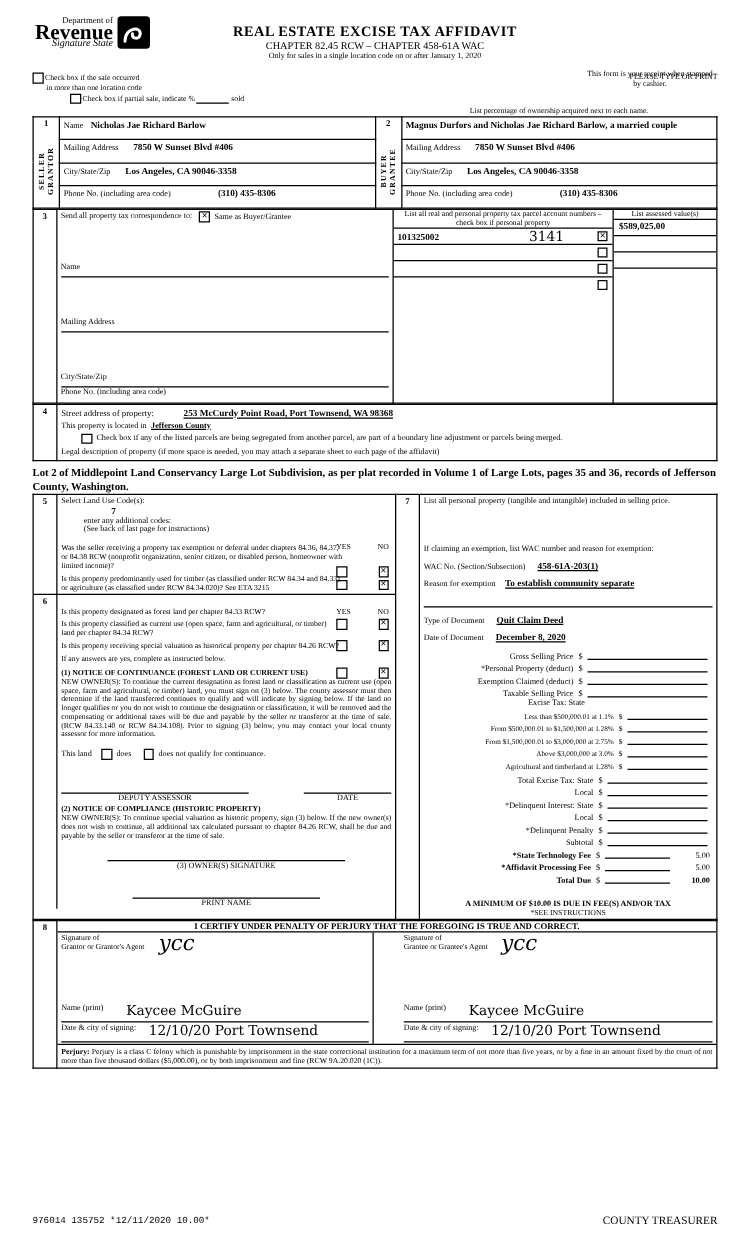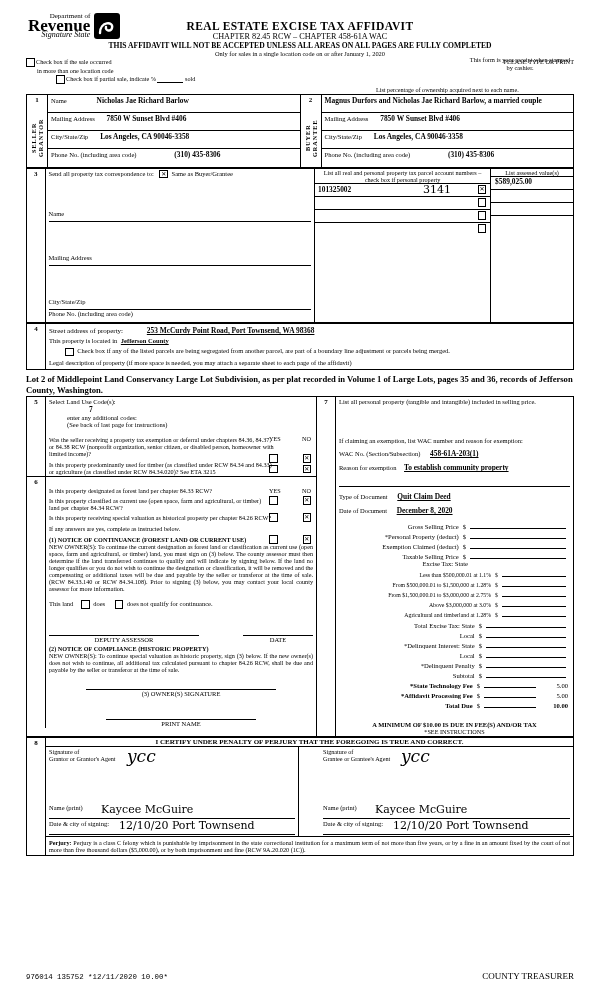--- a/index.html
+++ b/index.html
@@ -58,21 +58,20 @@
       </div>
       <div class="logo-mark">
         <svg width="20" height="20" viewBox="0 0 20 20">
             <path d="M3 17 C3 5, 17 5, 15 12 C14 16, 8 15, 9 11" stroke="#fff" stroke-width="2.4" fill="none" stroke-linecap="round"></path>
           </svg>
       </div>
     </div>
     <div style="position:absolute;left:0;top:18px;width:600px;">
       <div class="title">REAL ESTATE EXCISE TAX AFFIDAVIT</div>
       <div class="subtitle">CHAPTER 82.45 RCW – CHAPTER 458-61A WAC</div>
-      <div class="boldline">THIS AFFIDAVIT WILL NOT BE ACCEPTED UNLESS ALL AREAS ON ALL PAGES ARE FULLY COMPLETED</div>
       <div class="smallcenter">Only for sales in a single location code on or after January 1, 2020</div>
     </div>
     <div class="receipt">
       <span>This form is your receipt when stamped by cashier.</span>
     </div>
   </div>
 
   <div class="topnotes" style="margin-top:-2px;">
     <div class="tiny" style="position:relative;">
       <span class="cbx"></span>
@@ -96,21 +95,21 @@
       <td class="cell" style="width:10px;border:0;"></td>
       <td class="cell tiny" style="border:0;text-align:center;">List percentage of ownership acquired next to each name.</td>
     </tr>
     <tr>
       <td class="cell bx" rowspan="4" style="width:12px;text-align:center;">
         <div class="num">1</div>
         <div class="vert" style="height:56px;margin:6px auto 0;">SELLER GRANTOR</div>
       </td>
       <td class="cell bx" style="width:262px;">
         <span class="lbl">Name</span>
-        <span class="val" style="margin-left:28px;">Nicholas Jae Richard Barlow</span>
+        <span class="val" style="margin-left:4px;">Nicholas Jae Richard Barlow</span>
       </td>
       <td class="cell bx" rowspan="4" style="width:12px;text-align:center;">
         <div class="num">2</div>
         <div class="vert" style="height:56px;margin:6px auto 0;">BUYER GRANTEE</div>
       </td>
       <td class="cell bx" style="width:262px;">
         <span class="val">Magnus Durfors and Nicholas Jae Richard Barlow, a married couple</span>
       </td>
     </tr>
     <tr>
@@ -323,21 +322,21 @@
             <td class="cell" style="vertical-align:top;">
               <div class="t65">List all personal property (tangible and intangible) included in selling price.</div>
               <div style="height:30px;"></div>
               <div class="t65" style="margin-top:2px;">If claiming an exemption, list WAC number and reason for exemption:</div>
               <div class="t65" style="margin-top:5px;">
                 <span>WAC No. (Section/Subsection)</span>
                 <span class="val" style="margin-left:8px;text-decoration:underline;">458-61A-203(1)</span>
               </div>
               <div class="t65" style="margin-top:5px;">
                 <span>Reason for exemption</span>
-                <span class="val" style="margin-left:6px;text-decoration:underline;">To establish community property</span>
+                <span class="val" style="margin-left:6px;text-decoration:underline;">To establish community separate</span>
               </div>
               <div style="height:12px;border-bottom:1px solid #000;margin-top:2px;"></div>
               <div class="t65" style="margin-top:5px;">
                 <span>Type of Document</span>
                 <span class="val" style="margin-left:8px;text-decoration:underline;">Quit Claim Deed</span>
               </div>
               <div class="t65" style="margin-top:5px;">
                 <span>Date of Document</span>
                 <span class="val" style="margin-left:8px;text-decoration:underline;">December 8, 2020</span>
               </div>

